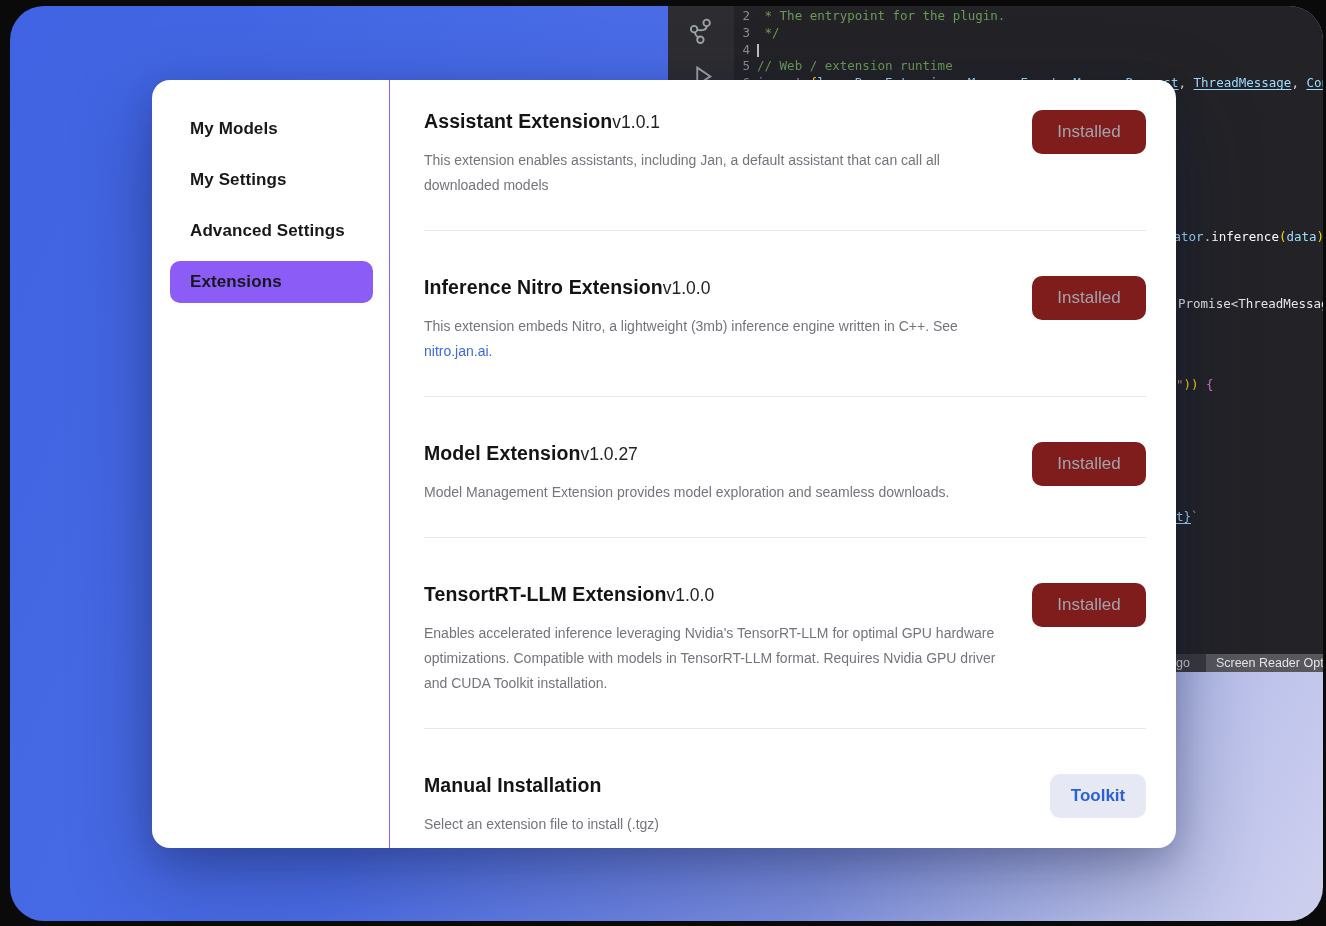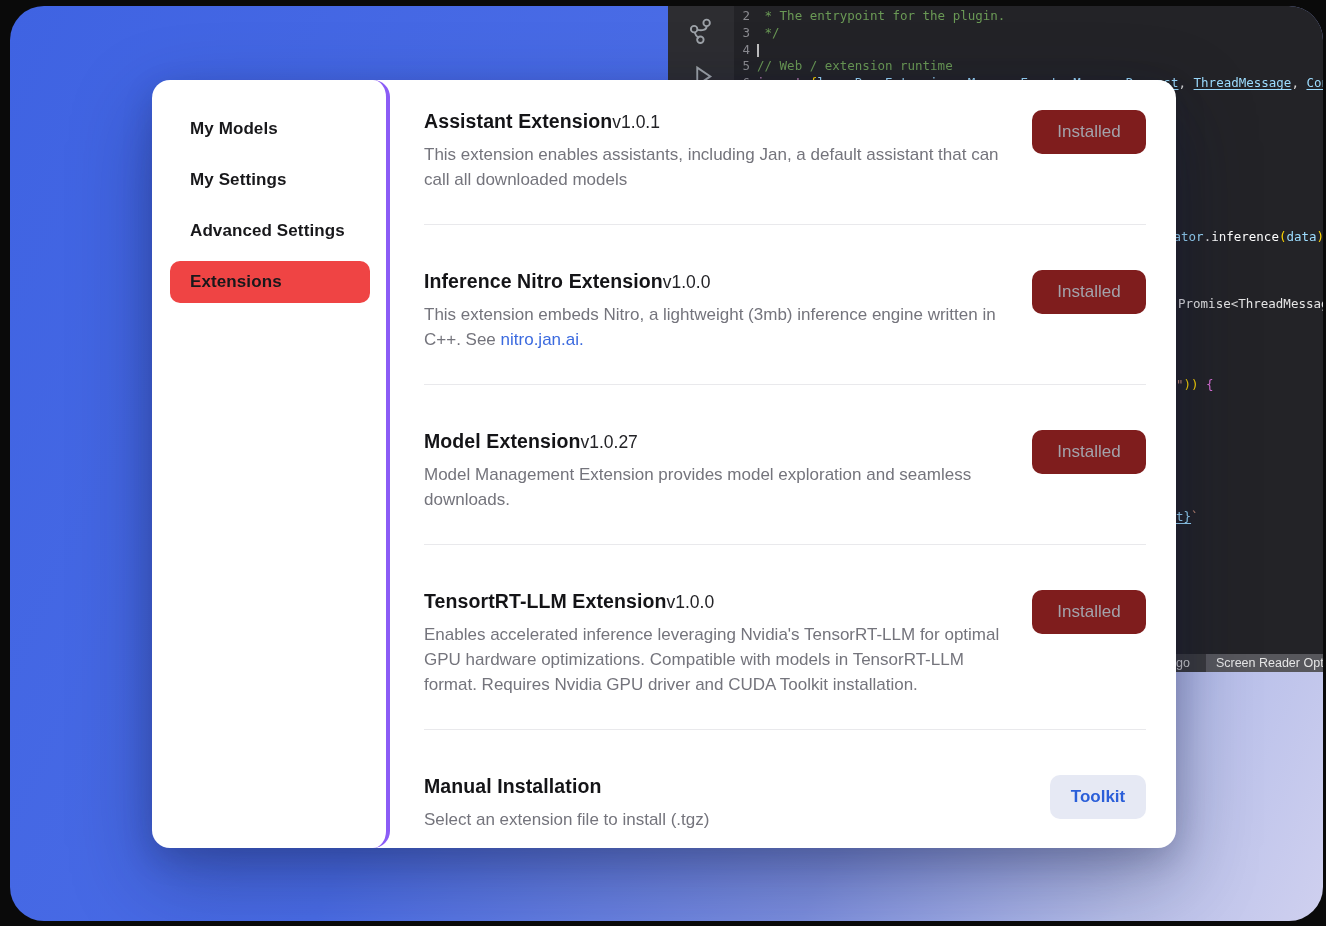--- a/index.html
+++ b/index.html
@@ -34,36 +34,36 @@
   .status-bar { position:absolute; left:0; bottom:0; width:100%; height:18px;
     background:#3a3a3d; display:flex; align-items:center; font-size:12.5px;
     color:#cfcfcf; padding-left:508px; white-space:nowrap; overflow:hidden; }
   .status-badge { background:#57575c; color:#e6e6e6; height:18px; display:flex;
     align-items:center; padding:0 10px; margin-left:16px; }
 
   
   .modal { position:absolute; left:142px; top:74px; width:1024px; height:768px;
     background:#ffffff; border-radius:18px; display:flex;
     box-shadow:0 30px 80px rgba(15,23,60,.35), 0 10px 30px rgba(15,23,60,.18); }
-  .sidebar { width:238px; flex:0 0 238px; border-right:4px solid #8b5cf6;
-    padding:28px 16px 4px 18px;border-radius:17px; }
+  .sidebar { width:238px; flex:0 0 238px; border-right:1px solid #8b5cf6;
+    padding:28px 16px 4px 18px; }
   .side-item { height:42px; display:flex; align-items:center; padding:0 20px;
     border-radius:10px; margin-bottom:9px; font-size:17px; font-weight:700;
     color:#18181b; cursor:pointer; letter-spacing:.1px; }
-  .side-item.active { background:#ef4444; }
+  .side-item.active { background:#8b5cf6; }
 
   .content { flex:1; padding:24px 30px 0 34px; overflow:hidden; }
   .ext-row { display:flex; justify-content:space-between; gap:24px;
     padding:45px 0 32px; border-bottom:1px solid #e9e9ec; }
   .ext-row:first-child { padding-top:6px; }
   .ext-row:last-child { border-bottom:none; padding-bottom:12px; }
   .ext-head { display:flex; align-items:baseline; }
   .ext-name { font-size:19.5px; font-weight:700; color:#141417; letter-spacing:.1px; }
   .ext-version { font-size:17.5px; color:#232327; }
-  .ext-desc { margin-top:9px; font-size:17px; line-height:25px; color:#74747c;
+  .ext-desc { margin-top:15px; font-size:14px; line-height:25px; color:#74747c;
     max-width:582px; }
   .ext-desc a { color:#3b6adf; text-decoration:none; }
   .btn { border:none; border-radius:10px; height:44px; min-width:114px;
     padding:0 20px; font-size:17px; font-family:inherit; flex:0 0 auto;
     align-self:flex-start; }
   .btn.installed { background:#7f1d1d; color:#a3a3ab; cursor:default; }
   .btn.select { background:#e6e9f4; color:#2b5fd9; font-weight:700; min-width:96px;
     cursor:pointer; }
 </style>
 </head>

